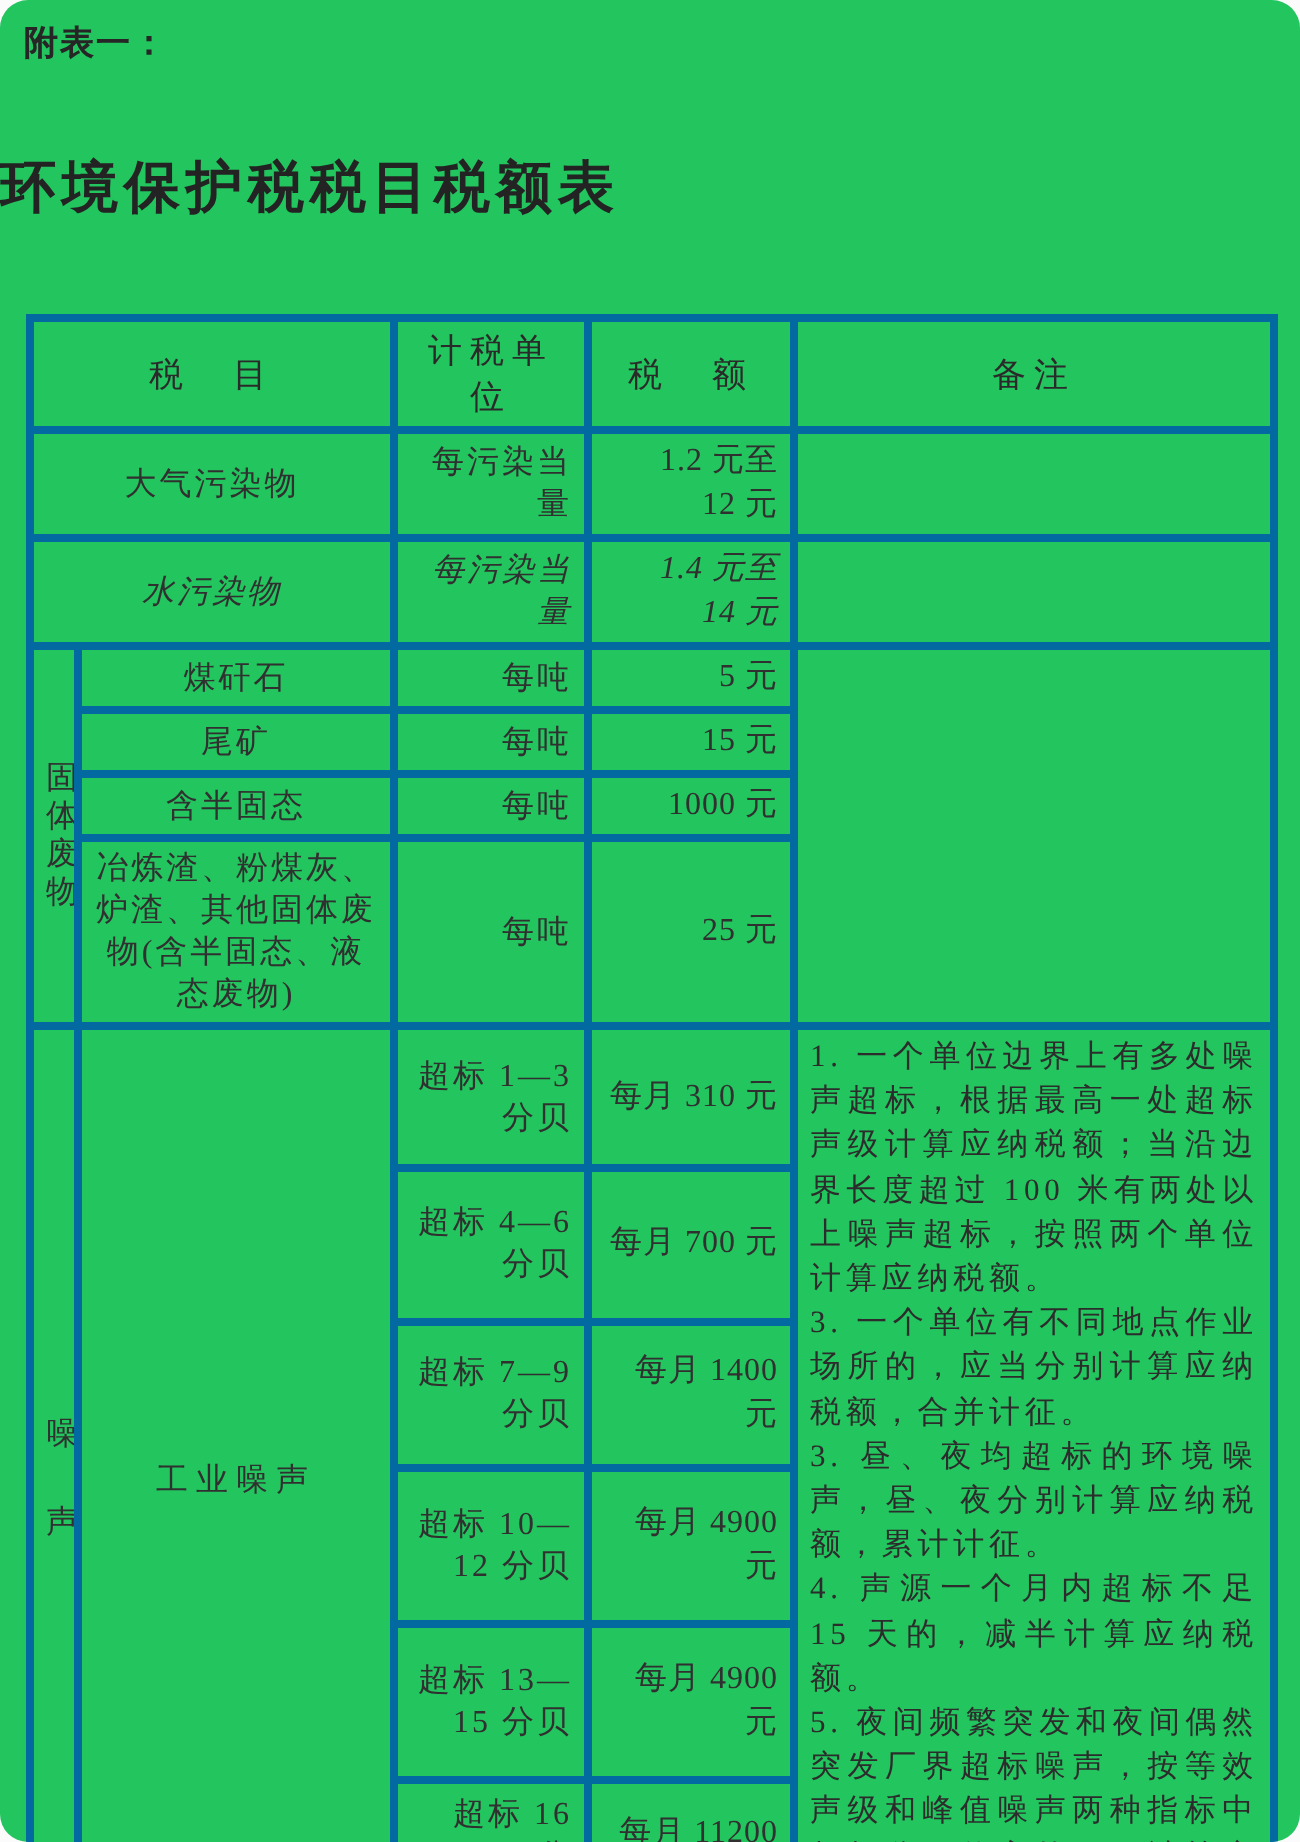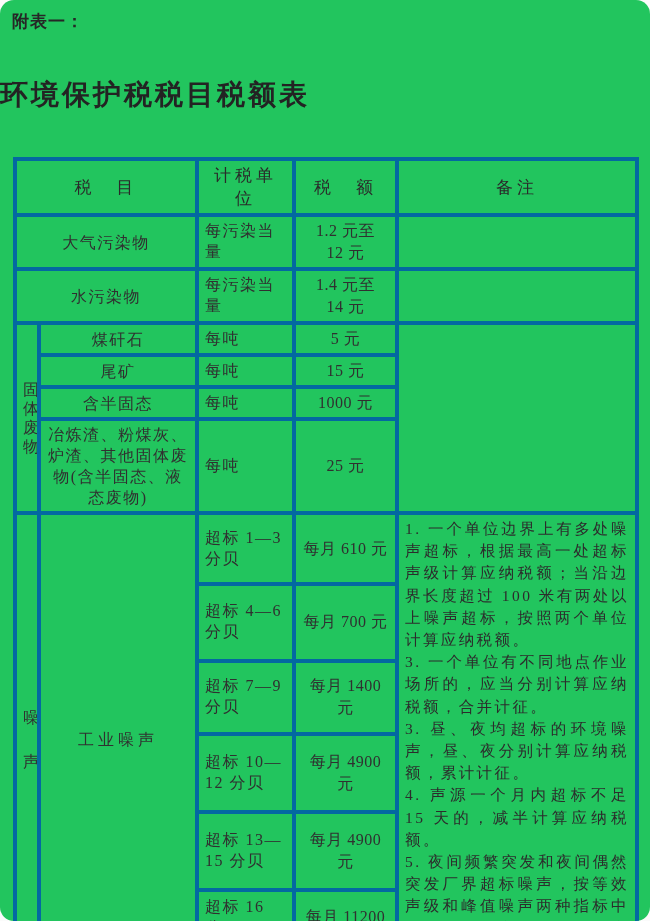--- a/index.html
+++ b/index.html
@@ -48,21 +48,21 @@
     border: 4px solid #0369a1;
     padding: 3px 6px;
     vertical-align: middle;
     font-weight: normal;
     overflow: hidden;
     margin-top: 20px;
   }
   
   tr.r-head   { height: 32px; }
   tr.r-air    { height: 49px; }
-  tr.r-water  { height: 44px; }
+  tr.r-water  { height: 44px; font-style: italic; }
   tr.r-sw0    { height: 32px; }
   tr.r-sw1    { height: 29px; }
   tr.r-sw2    { height: 25px; }
   tr.r-sw3    { height: 88px; }
   tr.r-n0     { height: 71px; }
   tr.r-n1     { height: 76px; }
   tr.r-n2     { height: 73px; }
   tr.r-n3     { height: 78px; }
   tr.r-n4     { height: 77px; }
   tr.r-n5     { height: 77px; }
@@ -73,26 +73,26 @@
     letter-spacing: 4px;
     color: #2a2a2a;
   }
   .cell-item {
     text-align: center;
     padding-left: 7px;
     letter-spacing: 1.5px;
     line-height: 21px;
   }
   .cell-unit {
-    text-align: left;
+    text-align: right;
     padding-left: 7px;
     letter-spacing: 1.5px;
   }
   .cell-amt {
-    text-align: center;
+    text-align: right;
     padding-left: 7px;
     letter-spacing: 0.5px;
     line-height: 22px;
   }
   .pre { white-space: pre-line; }
   .vlabel {
     text-align: left;
     word-break: break-all;
     padding: 0 2px;
   }
@@ -178,21 +178,21 @@
       <td class="cell-item">冶炼渣、粉煤灰、炉渣、其他固体废物(含半固态、液态废物)</td>
       <td class="cell-unit">每吨</td>
       <td class="cell-amt">25 元</td>
     </tr>
 
     <tr class="r-n0">
       <td rowspan="6" class="vlabel vlabel-noise">噪声</td>
       <td rowspan="6" class="cell-noise-cat">工业噪声</td>
       <td class="cell-unit pre">超标 1—3
 分贝</td>
-      <td class="cell-amt pre">每月 610 元</td>
+      <td class="cell-amt pre">每月 310 元</td>
       <td rowspan="6" class="cell-remarks">
         <p>1. 一个单位边界上有多处噪声超标，根据最高一处超标声级计算应纳税额；当沿边界长度超过 100 米有两处以上噪声超标，按照两个单位计算应纳税额。</p>
         <p>3. 一个单位有不同地点作业场所的，应当分别计算应纳税额，合并计征。</p>
         <p>3. 昼、夜均超标的环境噪声，昼、夜分别计算应纳税额，累计计征。</p>
         <p>4. 声源一个月内超标不足 15 天的，减半计算应纳税额。</p>
         <p>5. 夜间频繁突发和夜间偶然突发厂界超标噪声，按等效声级和峰值噪声两种指标中超标分贝值高的一项计算应纳税额。</p>
       </td>
     </tr>
     <tr class="r-n1">
       <td class="cell-unit pre">超标 4—6

